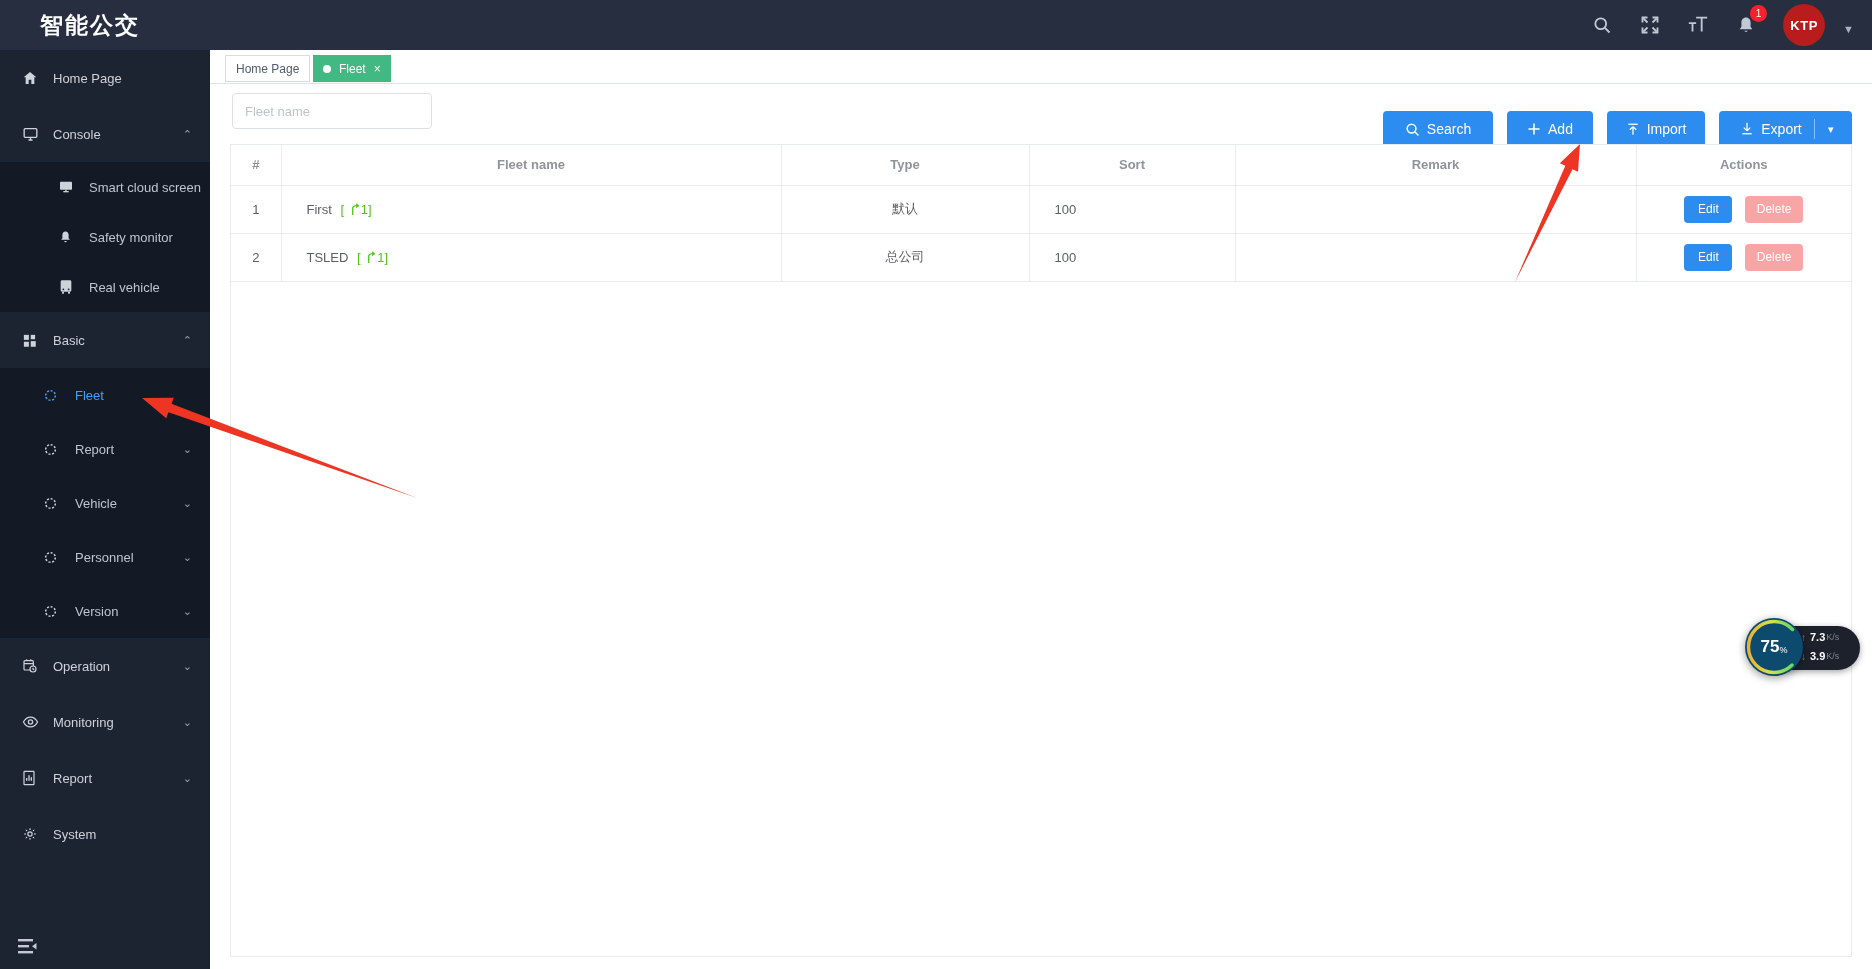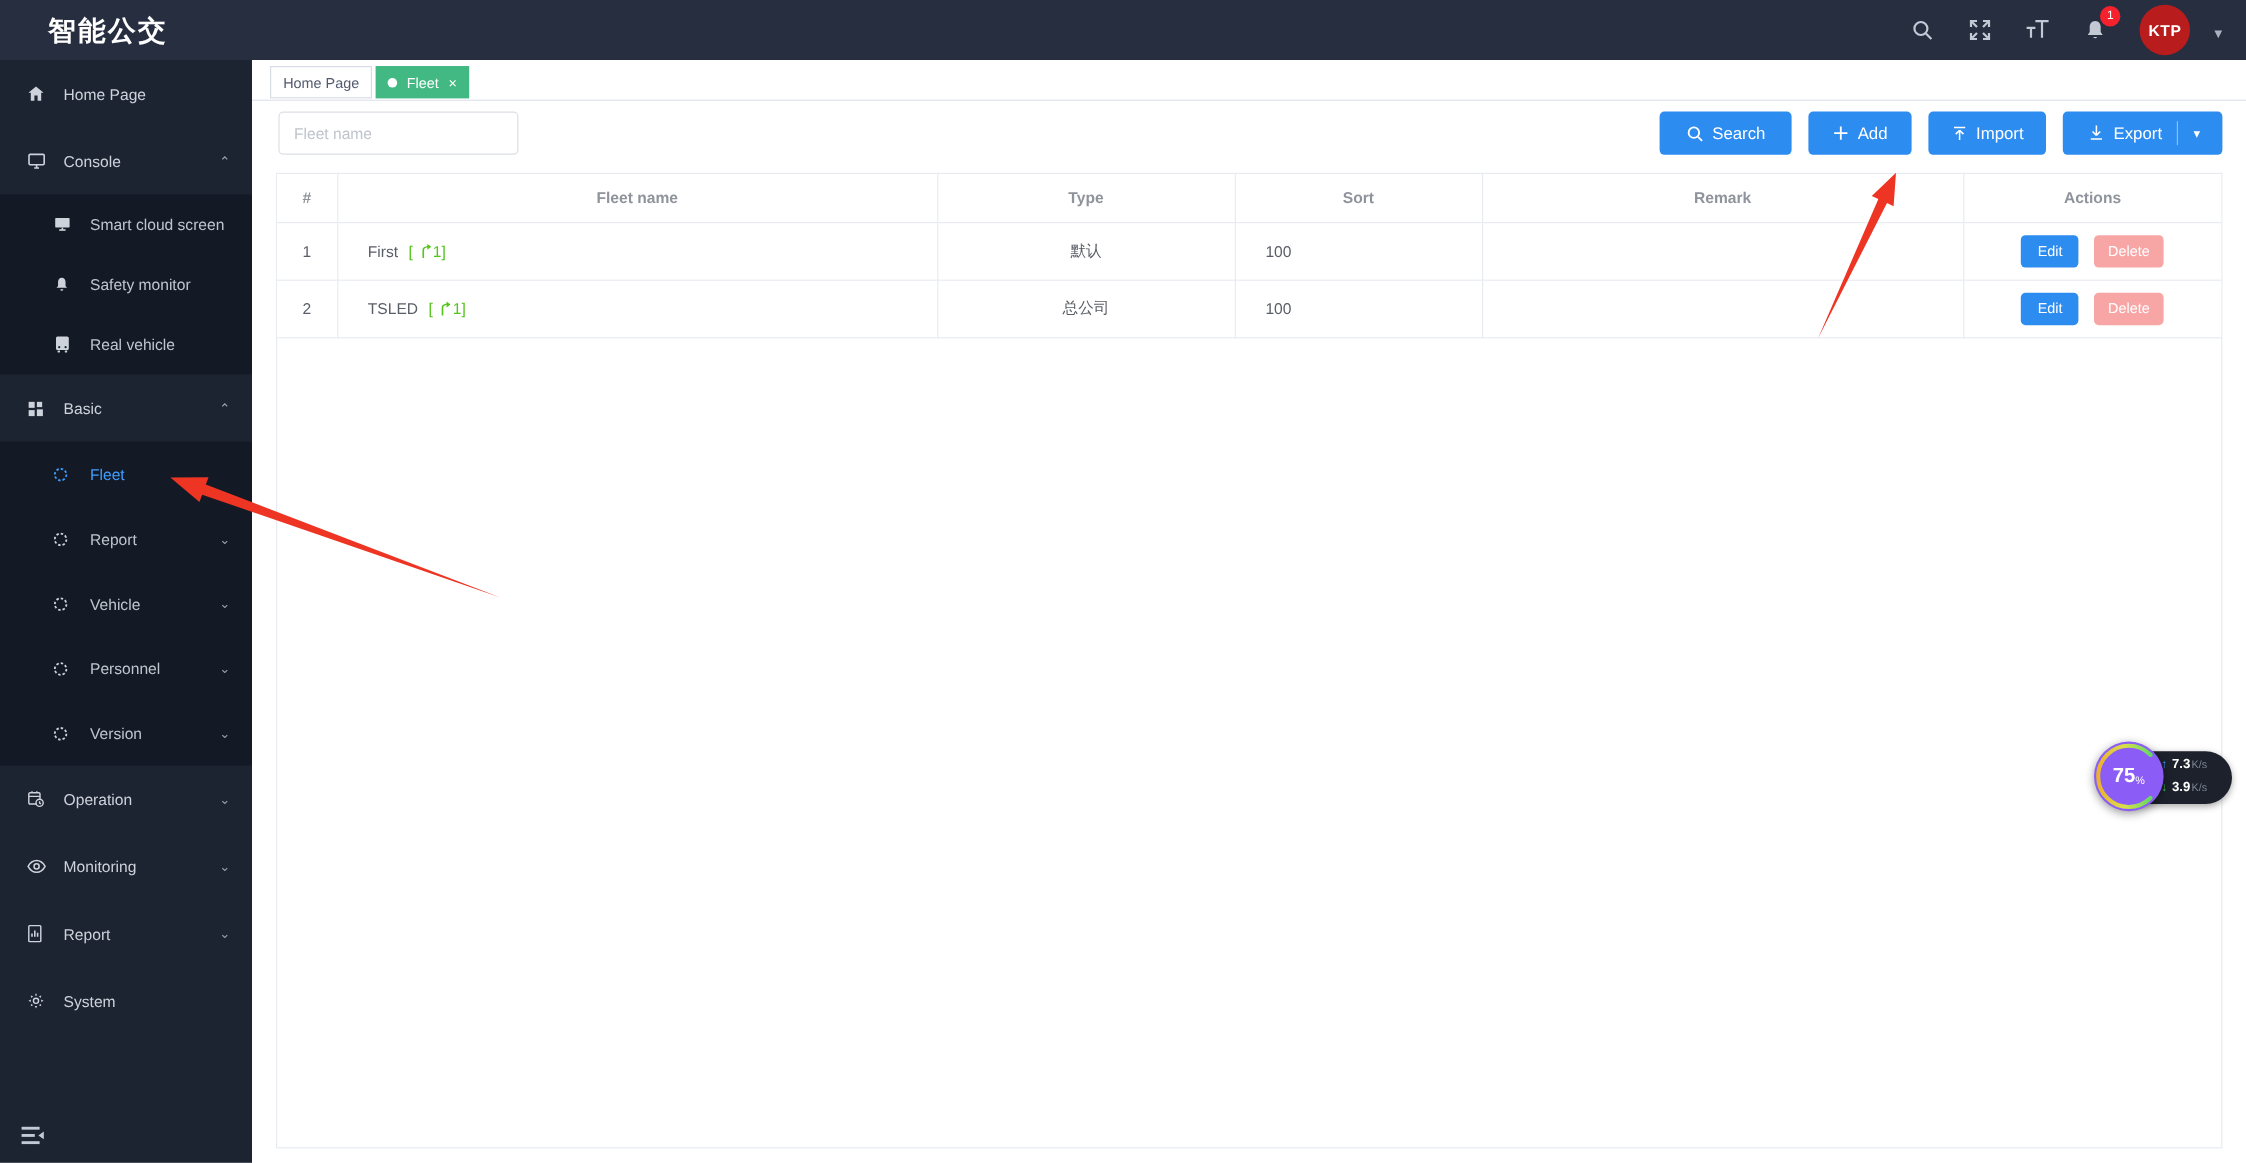--- a/index.html
+++ b/index.html
@@ -25,21 +25,21 @@
   .caret { color:#aab1bd; font-size:11px; margin-left:-8px; padding-top:8px; }
 
   
   .sidebar { position:absolute; left:0; top:50px; width:210px; height:919px;
              background:#1d2431; z-index:15; }
   .s-item { height:56px; display:flex; align-items:center; padding-left:22px;
             color:#cdd2db; font-size:13px; cursor:pointer; position:relative; }
   .s-item .s-icon { width:17px; height:17px; margin-right:14px; color:#cdd2db;
                     flex:0 0 17px; display:flex; align-items:center; }
   .s-sub { background:#141a25; }
-  .s-sub .s-item { height:50px; padding-left:44px; color:#bfc5cf; }
+  .s-sub .s-item { height:50px; padding-left:58px; color:#bfc5cf; }
   .s-sub2 .s-item { height:54px; padding-left:44px; }
   .s-item .chev { position:absolute; right:18px; color:#9aa1ad; font-size:11px; }
   .s-item.active, .s-item.active .s-icon { color:#409eff; }
   .collapse-btn { position:absolute; left:16px; bottom:12px; width:26px; height:20px;
                   color:#c3c9d4; cursor:pointer; }
 
   
   .tabbar { position:absolute; left:210px; top:44px; width:1662px; height:40px;
             background:#fff; border-bottom:1px solid #dfe3ea; }
   .tab { position:absolute; top:11px; height:27px; display:flex; align-items:center;
@@ -49,21 +49,21 @@
   .tab-dot { width:8px; height:8px; border-radius:50%; background:#fff;
              margin-right:8px; }
   .tab-close { margin-left:8px; font-size:12px; cursor:pointer; }
 
   
   .fleet-input { position:absolute; left:232px; top:93px; width:200px; height:36px;
                  border:1px solid #dcdfe6; border-radius:4px; padding:0 12px;
                  font-size:13px; color:#333; outline:none;
                  font-family:"Liberation Sans", sans-serif; }
   .fleet-input::placeholder { color:#bfc4cc; }
-  .btn-row { position:absolute; top:93px; right:20px; display:flex; gap:14px;border-radius:18px; }
+  .btn-row { position:absolute; top:111px; right:20px; display:flex; gap:14px;border-radius:18px; }
   .btn { height:36px; background:#2d8cf0; color:#fff; border:none; border-radius:4px;
          font-size:14px; display:flex; align-items:center; justify-content:center;
          cursor:pointer; font-family:"Liberation Sans", sans-serif; }
   .btn svg { margin-right:7px; }
   .btn-search { width:110px; } .btn-add { width:86px; }
   .btn-import { width:98px; }
   .btn-export { width:133px; padding:0; }
   .btn-export .main-part { display:flex; align-items:flex-start; padding:0 12px 0 16px; }
   .btn-export .divider { width:1px; height:20px; background:rgba(255,255,255,.45); }
   .btn-export .caret-part { width:32px; display:flex; align-items:center;
@@ -98,21 +98,21 @@
            z-index:25; }
   .gauge-pill { position:absolute; left:30px; top:8px; width:85px; height:44px;
                 background:#1c212c; border-radius:10px 22px 22px 10px;
                 box-shadow:0 2px 6px rgba(0,0,0,.35); }
   .pill-row { position:absolute; left:26px; width:56px; display:flex;
               align-items:center; font-size:11px; font-weight:bold; color:#fff; }
   .pill-row .unit { font-size:9px; color:#7d8591; font-weight:normal; margin-left:1px; }
   .pill-row .arr { font-size:10px; margin-right:4px; font-weight:bold; }
   .arr-up { color:#3d9bff; } .arr-down { color:#3fc24d; }
   .gauge-circle { position:absolute; left:0; top:0; width:58px; height:58px;
-                  border-radius:50%; background:#8b5cf6;
+                  border-radius:50%; background:#0c4a6e;
                   box-shadow:0 2px 8px rgba(0,0,0,.4); }
   .gauge-text { position:absolute; left:0; top:0; width:58px; height:58px;
                 display:flex; align-items:center; justify-content:center;
                 color:#fff; font-size:17px; font-weight:bold; }
   .gauge-text .pct { font-size:9px; font-weight:normal; margin-top:6px; }
 </style>
 </head>
 <body>
 
 <div class="topbar">

